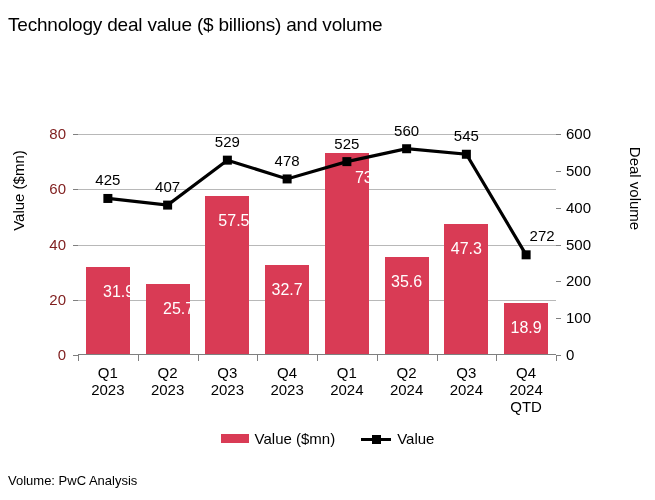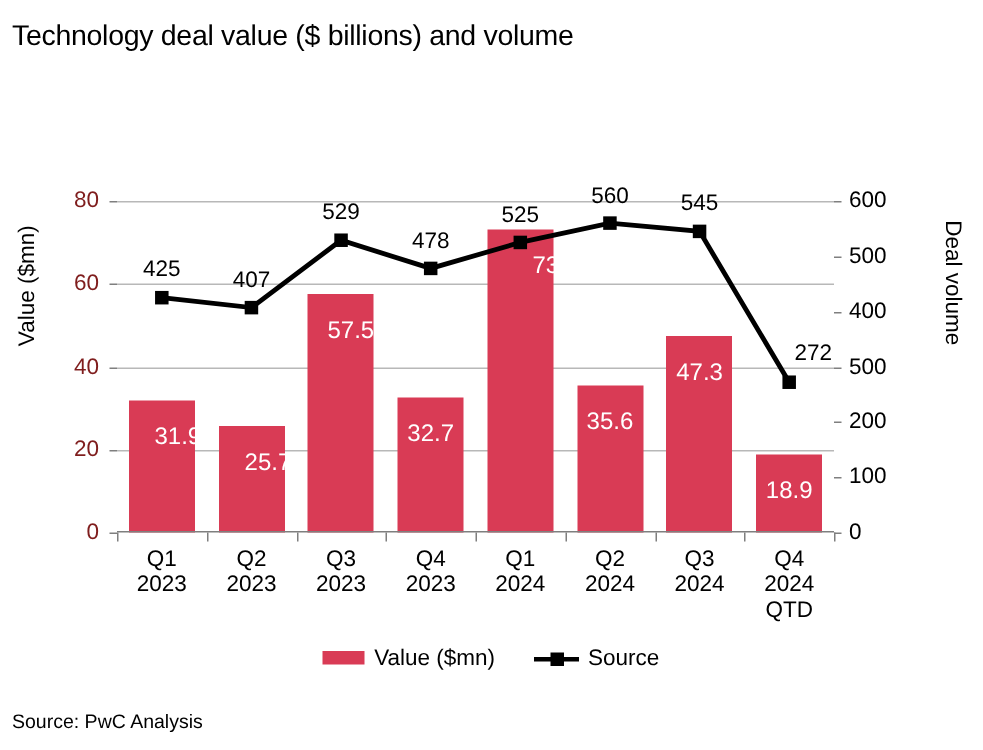--- a/index.html
+++ b/index.html
@@ -360,18 +360,18 @@
   <div class="legend">
     <div class="legend-item">
       <span class="legend-swatch-bar"></span>
       <span>Value ($mn)</span>
     </div>
     <div class="legend-item">
       <span class="legend-swatch-line">
         <span class="lsl-line"></span>
           <span class="lsl-sq"></span>
       </span>
-      <span>Source</span>
+      <span>Value</span>
     </div>
   </div>
 
-  <div class="source-note">Source: PwC Analysis</div>
+  <div class="source-note">Volume: PwC Analysis</div>
 </div>
 
 </body></html>

